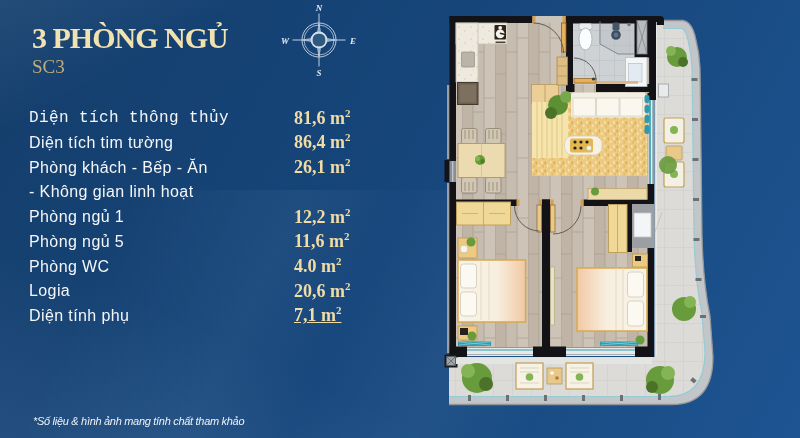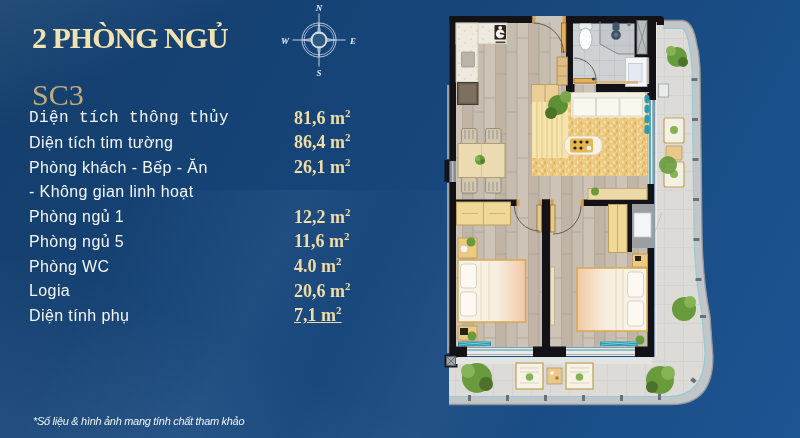--- a/index.html
+++ b/index.html
@@ -14,23 +14,23 @@
 </head>
 <body>
 <div id="page">
 
   <div class="streak" style="left:0;top:0;width:240px;height:140px;background:linear-gradient(152deg,rgba(170,200,235,0.10) 0%,rgba(170,200,235,0.0) 50%);"></div>
 
   <div class="streak" style="left:0;top:190px;width:560px;height:248px;background:linear-gradient(115deg,rgba(150,185,225,0.0) 20%,rgba(150,185,225,0.08) 45%,rgba(150,185,225,0.01) 60%,rgba(150,185,225,0.07) 78%,rgba(150,185,225,0.0) 95%);"></div>
 
   <div class="streak" style="left:0;top:260px;width:420px;height:178px;background:linear-gradient(25deg,rgba(160,195,235,0.10) 0%,rgba(160,195,235,0.0) 55%);"></div>
 
-  <div style="position:absolute;left:32px;top:22.7px;font-family:'Liberation Serif',serif;font-weight:bold;font-size:30px;letter-spacing:-1px;color:#f2e2b0;line-height:1;">2 PHÒNG NGỦ</div>
-
-  <div style="position:absolute;left:32px;top:56.5px;font-family:'Liberation Serif',serif;font-size:30px;color:#c2ac7d;line-height:1;margin-top:23px;">SC3</div>
+  <div style="position:absolute;left:32px;top:22.7px;font-family:'Liberation Serif',serif;font-weight:bold;font-size:30px;letter-spacing:-1px;color:#f2e2b0;line-height:1;">3 PHÒNG NGỦ</div>
+
+  <div style="position:absolute;left:32px;top:56.5px;font-family:'Liberation Serif',serif;font-size:19px;color:#c2ac7d;line-height:1;">SC3</div>
 
   <div class="lbl" style="left:29px;top:110.3px;letter-spacing:0.4px;font-family:Liberation Mono, monospace;">Diện tích thông thủy</div>
 
   <div class="val" style="left:294px;top:107.7px;">81,6 m<sup>2</sup></div>
 
   <div class="lbl" style="left:29px;top:135px;letter-spacing:0.4px;">Diện tích tim tường</div>
 
   <div class="val" style="left:294px;top:132.4px;">86,4 m<sup>2</sup></div>
 
   <div class="lbl" style="left:29px;top:159.7px;letter-spacing:0.4px;">Phòng khách - Bếp - Ăn</div>

